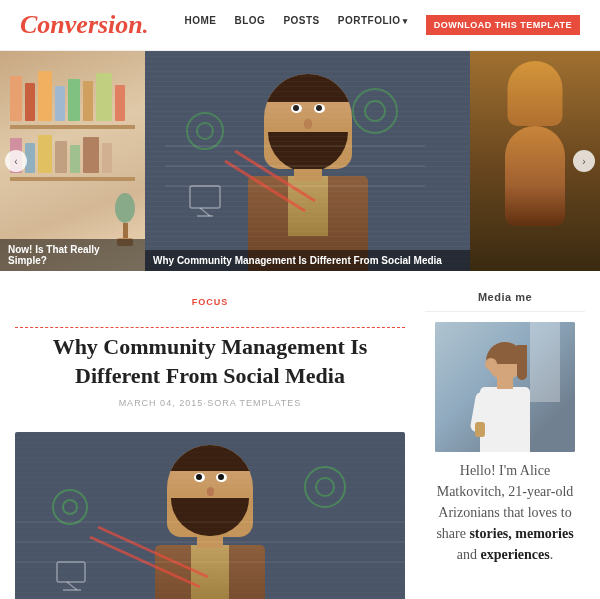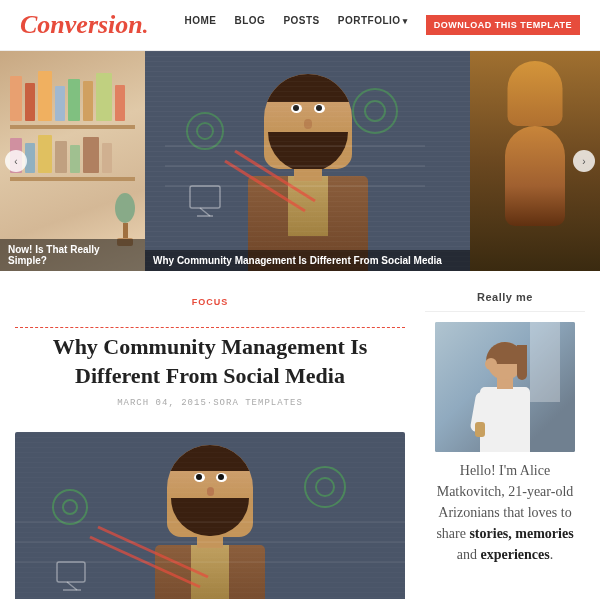--- a/index.html
+++ b/index.html
@@ -140,21 +140,21 @@
       font-family: Georgia, serif;
       font-size: 22px;
       font-weight: bold;
       color: #222;
       text-align: center;
       line-height: 1.3;
       margin-bottom: 8px;
     }
     .article-meta {
       text-align: center;
-      font-family: Liberation Mono, monospace;
+      font-family: Liberation Sans, sans-serif;
       font-size: 9px;
       color: #aaa;
       letter-spacing: 1px;
       text-transform: uppercase;
       margin-bottom: 24px;
     }
     .article-image {
       width: 100%;
       height: 200px;
       background: #4a5568;
@@ -397,21 +397,21 @@
         <line x1="52" y1="150" x2="62" y2="158" stroke="rgba(255,255,255,0.4)" stroke-width="1.5"></line>
         <line x1="48" y1="158" x2="66" y2="158" stroke="rgba(255,255,255,0.4)" stroke-width="1.5"></line>
       </svg>
       <div style="position:absolute;top:0;left:0;right:0;bottom:0;background:repeating-linear-gradient(0deg,transparent,transparent 4px,rgba(255,255,255,0.02) 4px,rgba(255,255,255,0.02) 5px);pointer-events:none;"></div>
     </div>
   </div>
 
   <div class="sidebar">
 
     <div class="sidebar-section">
-      <div class="sidebar-title">Really me</div>
+      <div class="sidebar-title">Media me</div>
       <div class="about-photo">
 
         <div style="width:100%;height:100%;background:linear-gradient(135deg,#b0c4d0 0%,#90aabf 40%,#708090 80%);position:relative;display:flex;align-items:flex-end;justify-content:center;overflow:hidden;">
 
           <div style="position:absolute;top:0;right:15px;width:30px;height:80px;background:rgba(255,255,255,0.3);"></div>
 
           <div style="position:relative;width:80px;height:120px;">
 
             <div style="width:50px;height:65px;background:#f0f0f0;border-radius:5px 5px 0 0;position:absolute;bottom:0;left:50%;transform:translateX(-50%);"></div>
 

